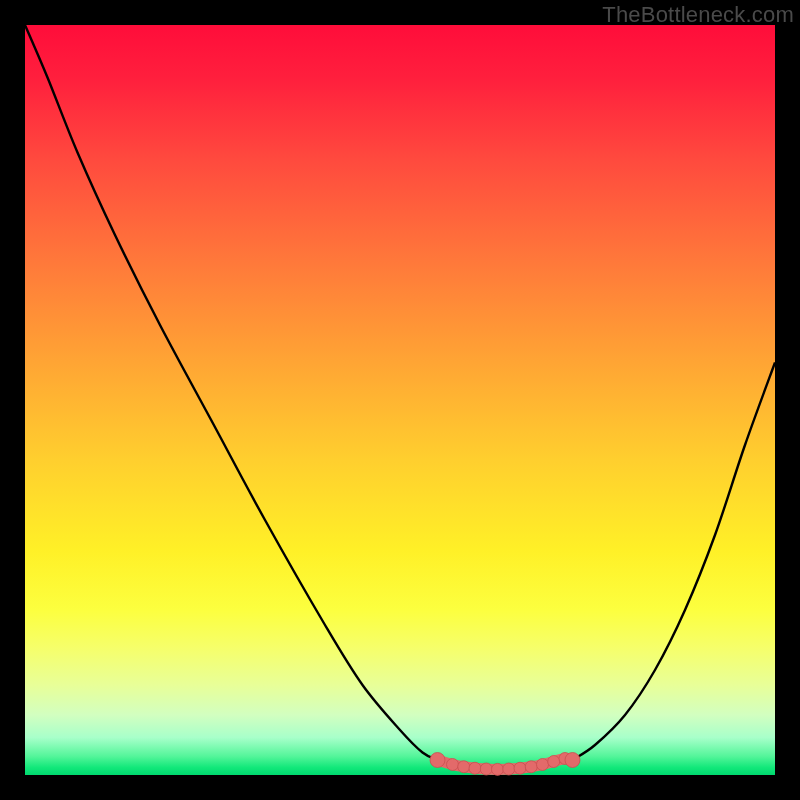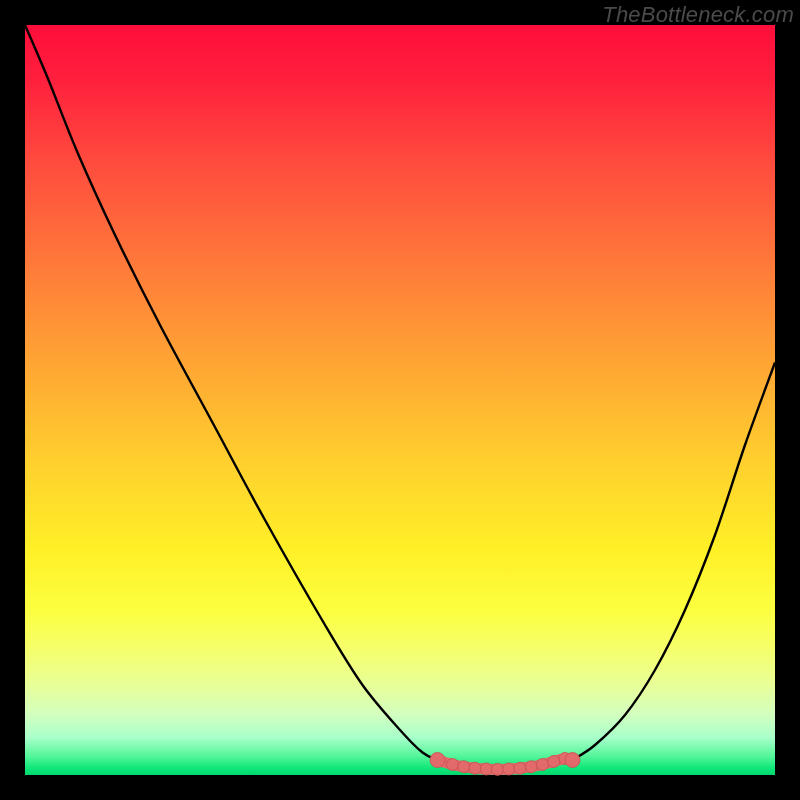--- a/index.html
+++ b/index.html
@@ -53,21 +53,20 @@
     overflow: visible;
   }
   .watermark {
     position: absolute;
     top: 2px;
     right: 6px;
     color: #4a4a4a;
     font-size: 22px;
     letter-spacing: 0.2px;
     user-select: none;
-    font-style: italic;
   }
 </style>
 </head>
 <body>
 
 <div class="frame">
   <div class="watermark">TheBottleneck.com</div>
   <div class="plot-area">
     <svg class="curves" viewBox="0 0 750 750">
       <path id="left-curve" fill="none" stroke="#000" stroke-width="2.4" d="M 0 0 C 3.75 8.75, 13.749999999999998 31.25, 22.5 52.5 C 31.25 73.75, 41.25000000000001 101.25, 52.50000000000001 127.5 C 63.75000000000001 153.75, 76.25 181.25, 90 210 C 103.75 238.75, 118.75 268.75, 135 300 C 151.25 331.25, 170 365, 187.5 397.5 C 205 430, 221.25 461.25, 240 495 C 258.75 528.75, 283.75 572.5, 300 600 C 316.25 627.5, 325 642.5, 337.5 660 C 350 677.5, 365 693.75, 375 705 C 385 716.25, 391.25 722.5, 397.5 727.5 C 403.75 732.5, 410.00000000000006 733.75, 412.50000000000006 735"></path>

